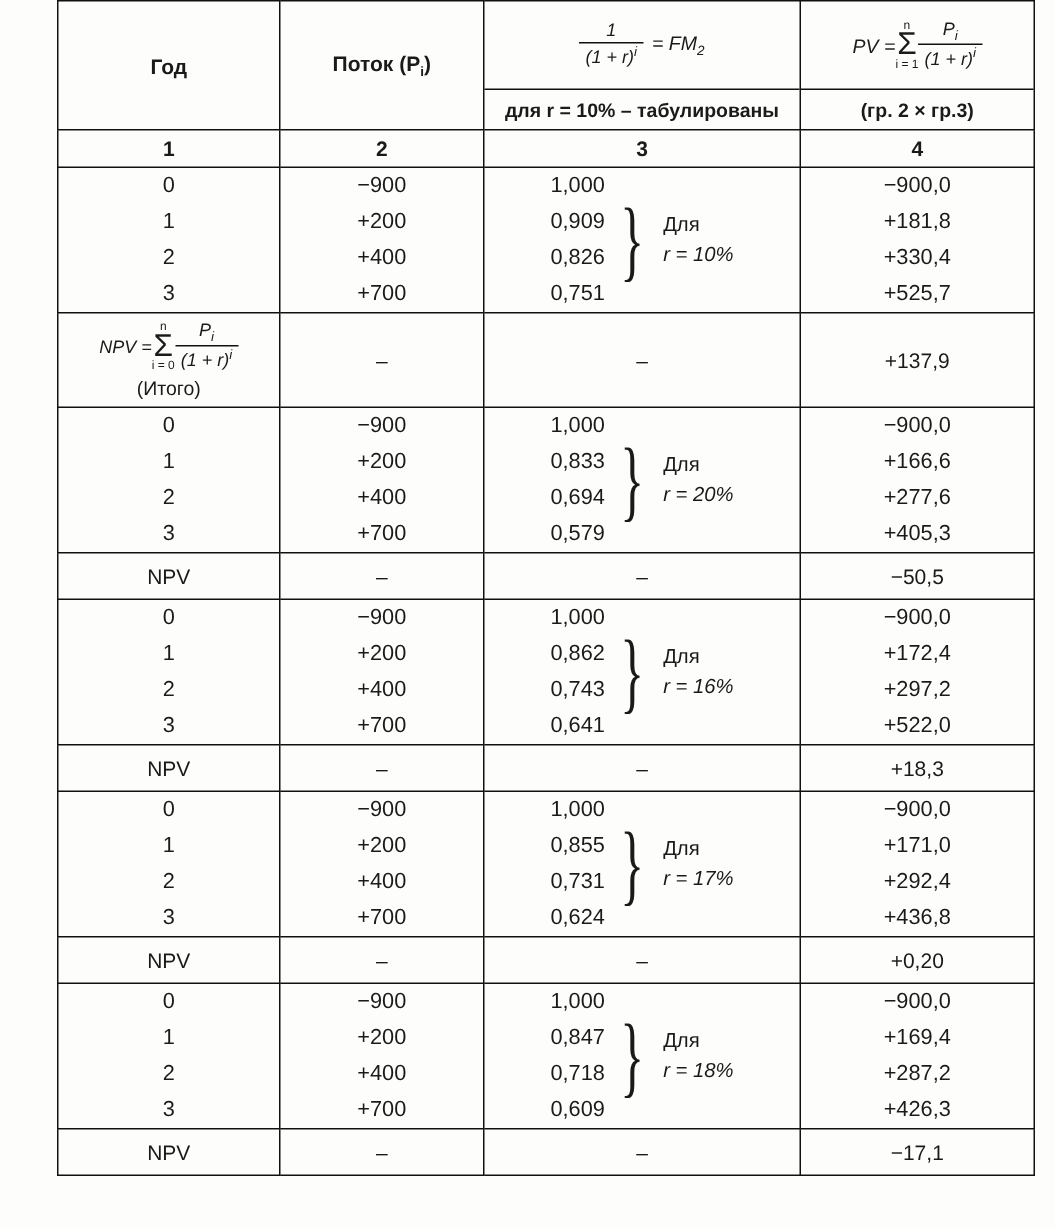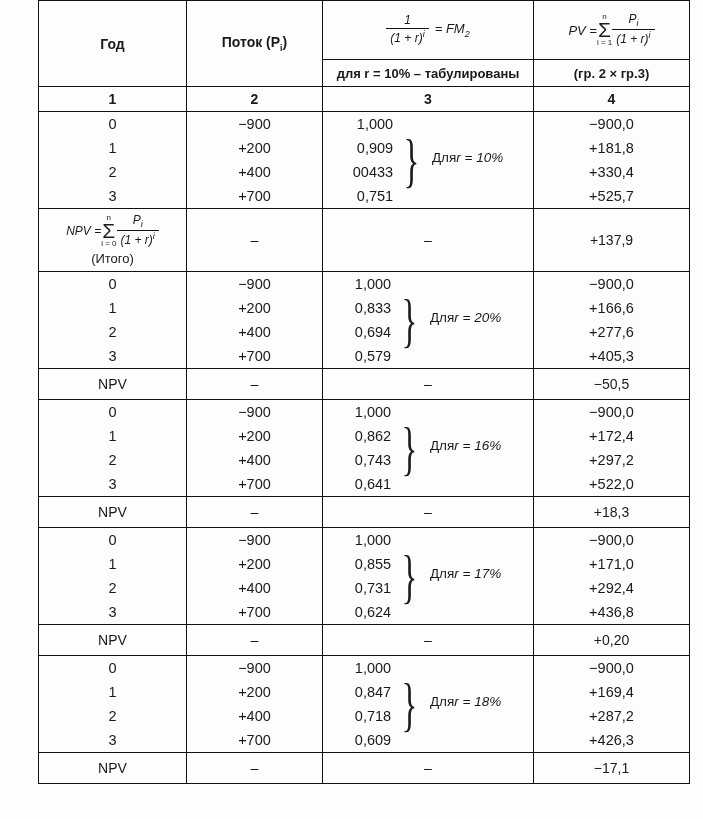--- a/index.html
+++ b/index.html
@@ -55,21 +55,21 @@
   .disc{position:relative;display:flex;align-items:center;justify-content:center;}
   .disc .vals{display:flex;flex-direction:column;align-items:flex-end;}
   .disc .vals .ln{height:24px;line-height:24px;font-size:14.5px;}
   .brace{
     font-size:60px;line-height:0.55;
     margin:0 6px 0 4px;
     font-family:"Liberation Serif", serif;
     transform:scaleX(0.55);
     display:inline-block;
   }
-  .disc .lbl{display:flex;flex-direction:row;align-items:flex-start;font-size:13.5px;line-height:1.2;}
+  .disc .lbl{display:flex;flex-direction:column;align-items:flex-start;font-size:13.5px;line-height:1.2;}
   .disc .lbl .l1{margin-bottom:4px;}
   .npvrow td{height:30px;font-size:15px;}
   .itogo{font-size:13px;}
   .dash{font-size:15px;}
 </style>
 </head>
 <body>
 
 <div class="page">
 <table class="fin">
@@ -145,21 +145,21 @@
         <div class="ln">+200</div>
         <div class="ln">+400</div>
         <div class="ln">+700</div>
       </div>
     </td>
     <td class="datacell">
       <div class="disc">
         <div class="vals">
           <div class="ln">1,000</div>
           <div class="ln">0,909</div>
-          <div class="ln">00433</div>
+          <div class="ln">0,826</div>
           <div class="ln">0,751</div>
         </div>
         <div class="brace">}</div>
         <div class="lbl">
           <span class="l1">Для</span>
           <span class="ital">r = 10%</span>
         </div>
       </div>
     </td>
     <td class="datacell">

